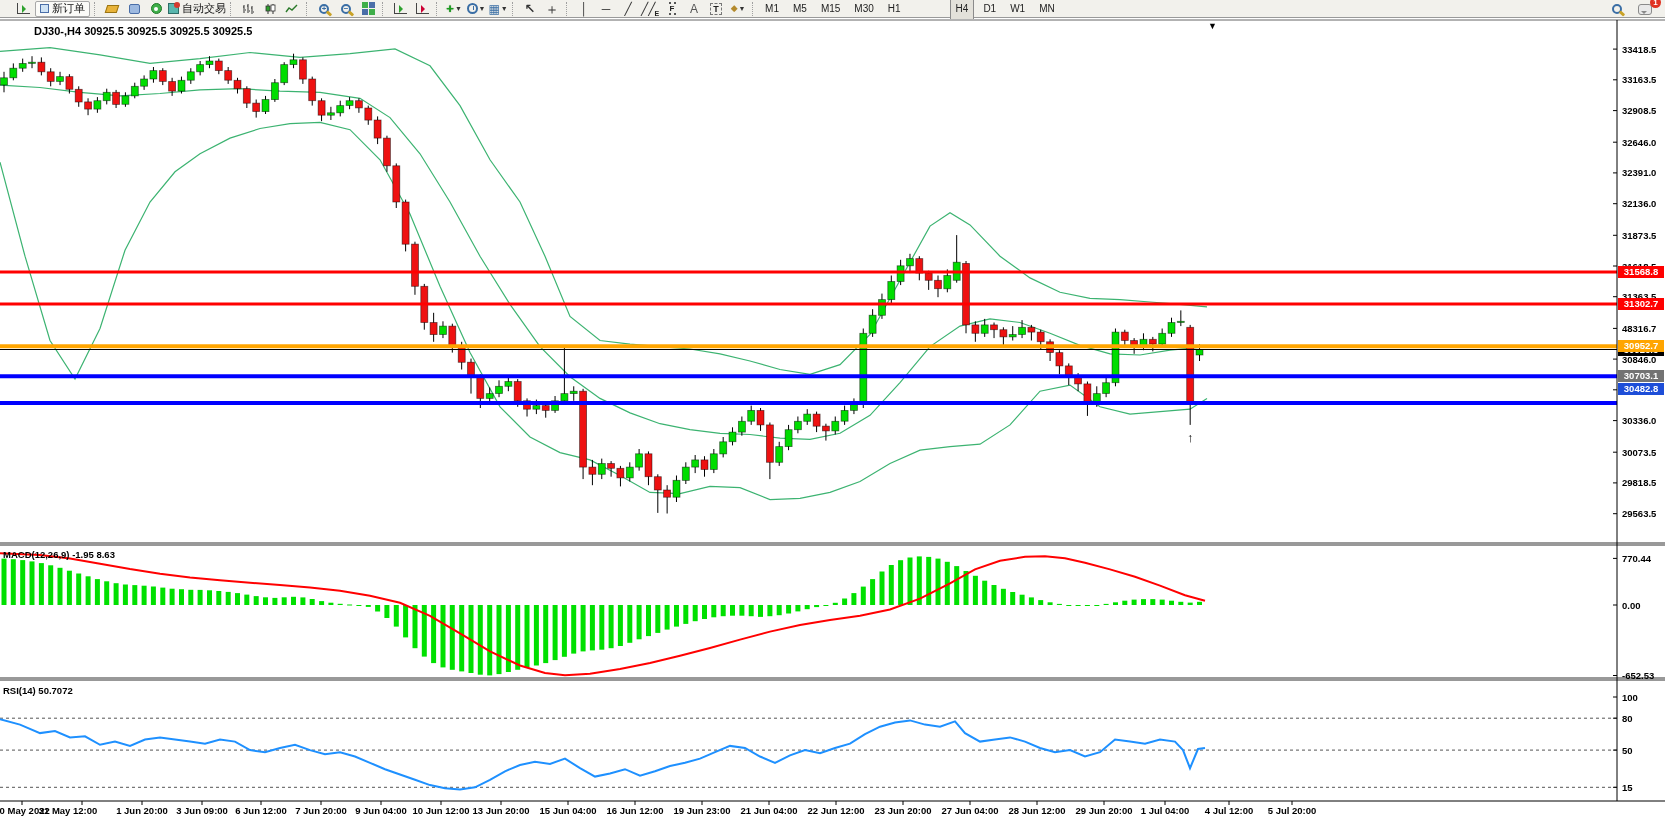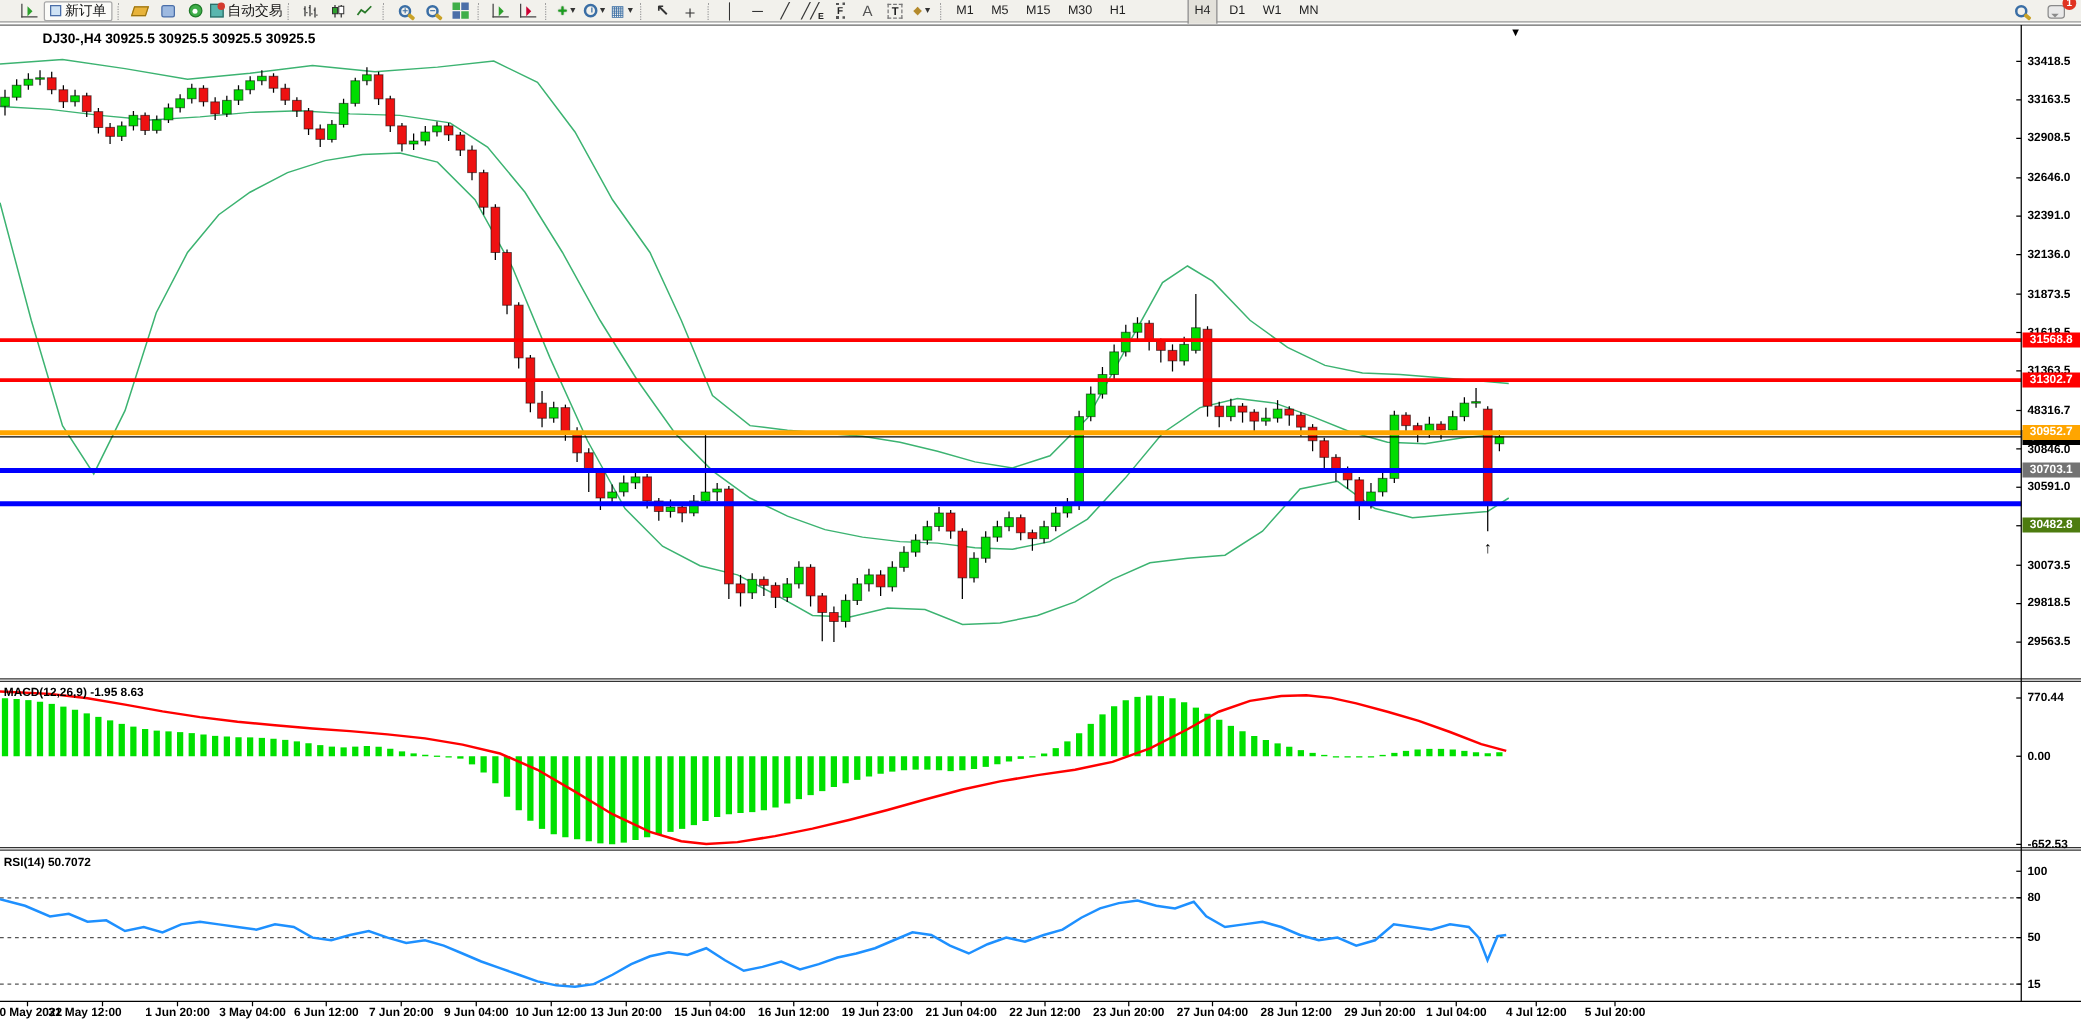--- a/index.html
+++ b/index.html
@@ -708,25 +708,25 @@
         <div class="ticklab" style="top: 650.973px;">-652.53</div>
         <div class="ticklab" style="top: 672.5px;">100</div>
         <div class="ticklab" style="top: 693.74px;">80</div>
         <div class="ticklab" style="top: 725.6px;">50</div>
         <div class="ticklab" style="top: 762.77px;">15</div>
         <div class="pricebox" style="top: 324.526px; background: rgb(0, 0, 0); z-index: 2;">30925.5</div>
         <div class="pricebox" style="top: 247.004px; background: rgb(255, 0, 0);">31568.8</div>
         <div class="pricebox" style="top: 279.071px; background: rgb(255, 0, 0);">31302.7</div>
         <div class="pricebox" style="top: 321.248px; background: rgb(255, 165, 0);">30952.7</div>
         <div class="pricebox" style="top: 351.327px; background: #737373;">30703.1</div>
-        <div class="pricebox" style="top: 395px; background: #4d7c0f;">30482.8</div>
+        <div class="pricebox" style="top: 364px; background: #1d4ed8;">30482.8</div>
         <div class="datelab" style="left: 22px;">30 May 2022</div>
         <div class="datelab" style="left: 68px;">31 May 12:00</div>
         <div class="datelab" style="left: 142px;">1 Jun 20:00</div>
-        <div class="datelab" style="left: 202px;">3 May 04:00</div>
+        <div class="datelab" style="left: 202px;">3 Jun 09:00</div>
         <div class="datelab" style="left: 261px;">6 Jun 12:00</div>
         <div class="datelab" style="left: 321px;">7 Jun 20:00</div>
         <div class="datelab" style="left: 381px;">9 Jun 04:00</div>
         <div class="datelab" style="left: 441px;">10 Jun 12:00</div>
         <div class="datelab" style="left: 501px;">13 Jun 20:00</div>
         <div class="datelab" style="left: 568px;">15 Jun 04:00</div>
         <div class="datelab" style="left: 635px;">16 Jun 12:00</div>
         <div class="datelab" style="left: 702px;">19 Jun 23:00</div>
         <div class="datelab" style="left: 769px;">21 Jun 04:00</div>
         <div class="datelab" style="left: 836px;">22 Jun 12:00</div>

